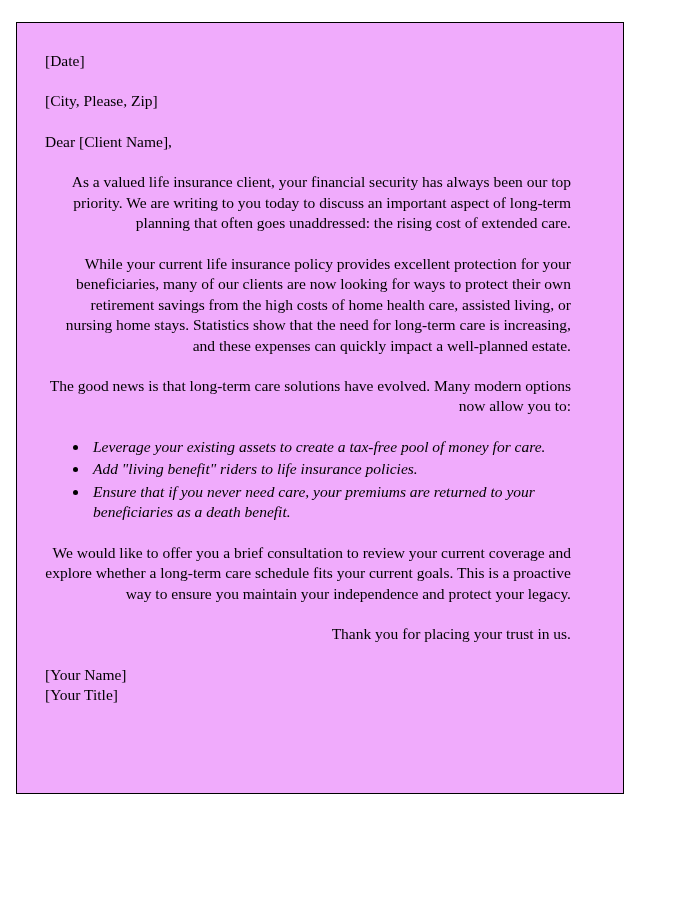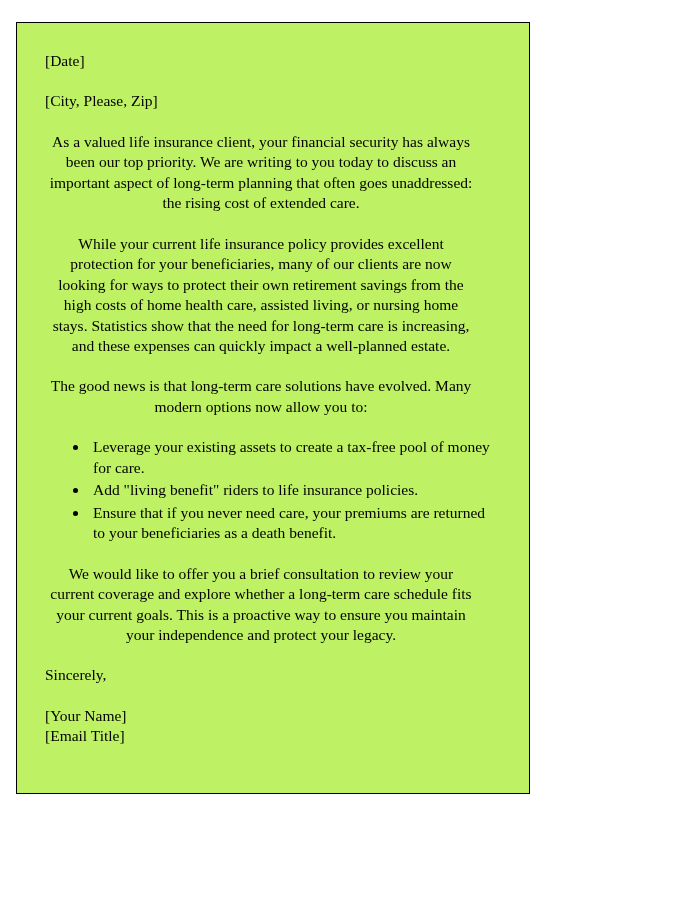--- a/index.html
+++ b/index.html
@@ -11,46 +11,47 @@
     width: 700px;
     height: 900px;
     font-family: "Liberation Serif", serif;
     color: #000000;
     overflow: hidden;
   }
   .page {
     position: absolute;
     left: 16px;
     top: 22px;
-    width: 514px;
+    width: 608px;
     height: 772px;
     border: 1px solid #000000;
     box-sizing: border-box;
-    background: #bef264;
+    background: #f0abfc;
   }
   .letter-body {
     padding: 28px 36px 0 28px;
     font-size: 15.5px;
     line-height: 1.32;
   }
   .block {
     margin: 0 0 20px 0;
   }
   .line {
     display: block;
     white-space: pre-wrap;
   }
   p.para {
     margin: 0 16px 20px 0;
-    text-align: center;
+    text-align: right;
   }
   ul.bullets {
     margin: 12px 0 20px 0;
     padding-left: 44px;
     list-style-type: disc;
+    font-style: italic;
   }
   ul.bullets li {
     margin: 0 0 2px 0;
     padding-left: 4px;
   }
   .sig-block .line {
     line-height: 1.32;
   }
 </style>
 </head>
@@ -60,36 +61,37 @@
   <div class="letter-body">
 
     <div class="block">
       <span class="line">[Date]</span>
     </div>
 
     <div class="block">
       <span class="line">[City, Please, Zip]</span>
     </div>
 
+    <div class="block">
+      <span class="line">Dear [Client Name],</span>
+    </div>
 
     <p class="para">As a valued life insurance client, your financial security has always been our top priority. We are writing to you today to discuss an important aspect of long-term planning that often goes unaddressed: the rising cost of extended care.</p>
     <p class="para">While your current life insurance policy provides excellent protection for your beneficiaries, many of our clients are now looking for ways to protect their own retirement savings from the high costs of home health care, assisted living, or nursing home stays. Statistics show that the need for long-term care is increasing, and these expenses can quickly impact a well-planned estate.</p>
     <p class="para">The good news is that long-term care solutions have evolved. Many modern options now allow you to:</p>
 
     <ul class="bullets">
       <li>Leverage your existing assets to create a tax-free pool of money for care.</li>
       <li>Add "living benefit" riders to life insurance policies.</li>
       <li>Ensure that if you never need care, your premiums are returned to your beneficiaries as a death benefit.</li>
     </ul>
 
     <p class="para">We would like to offer you a brief consultation to review your current coverage and explore whether a long-term care schedule fits your current goals. This is a proactive way to ensure you maintain your independence and protect your legacy.</p>
+    <p class="para">Thank you for placing your trust in us.</p>
 
-    <div class="block">
-      <span class="line">Sincerely,</span>
-    </div>
 
     <div class="block sig-block">
       <span class="line">[Your Name]</span>
-      <span class="line">[Email Title]</span>
+      <span class="line">[Your Title]</span>
     </div>
 
   </div>
 </div>
 
 </body></html>

